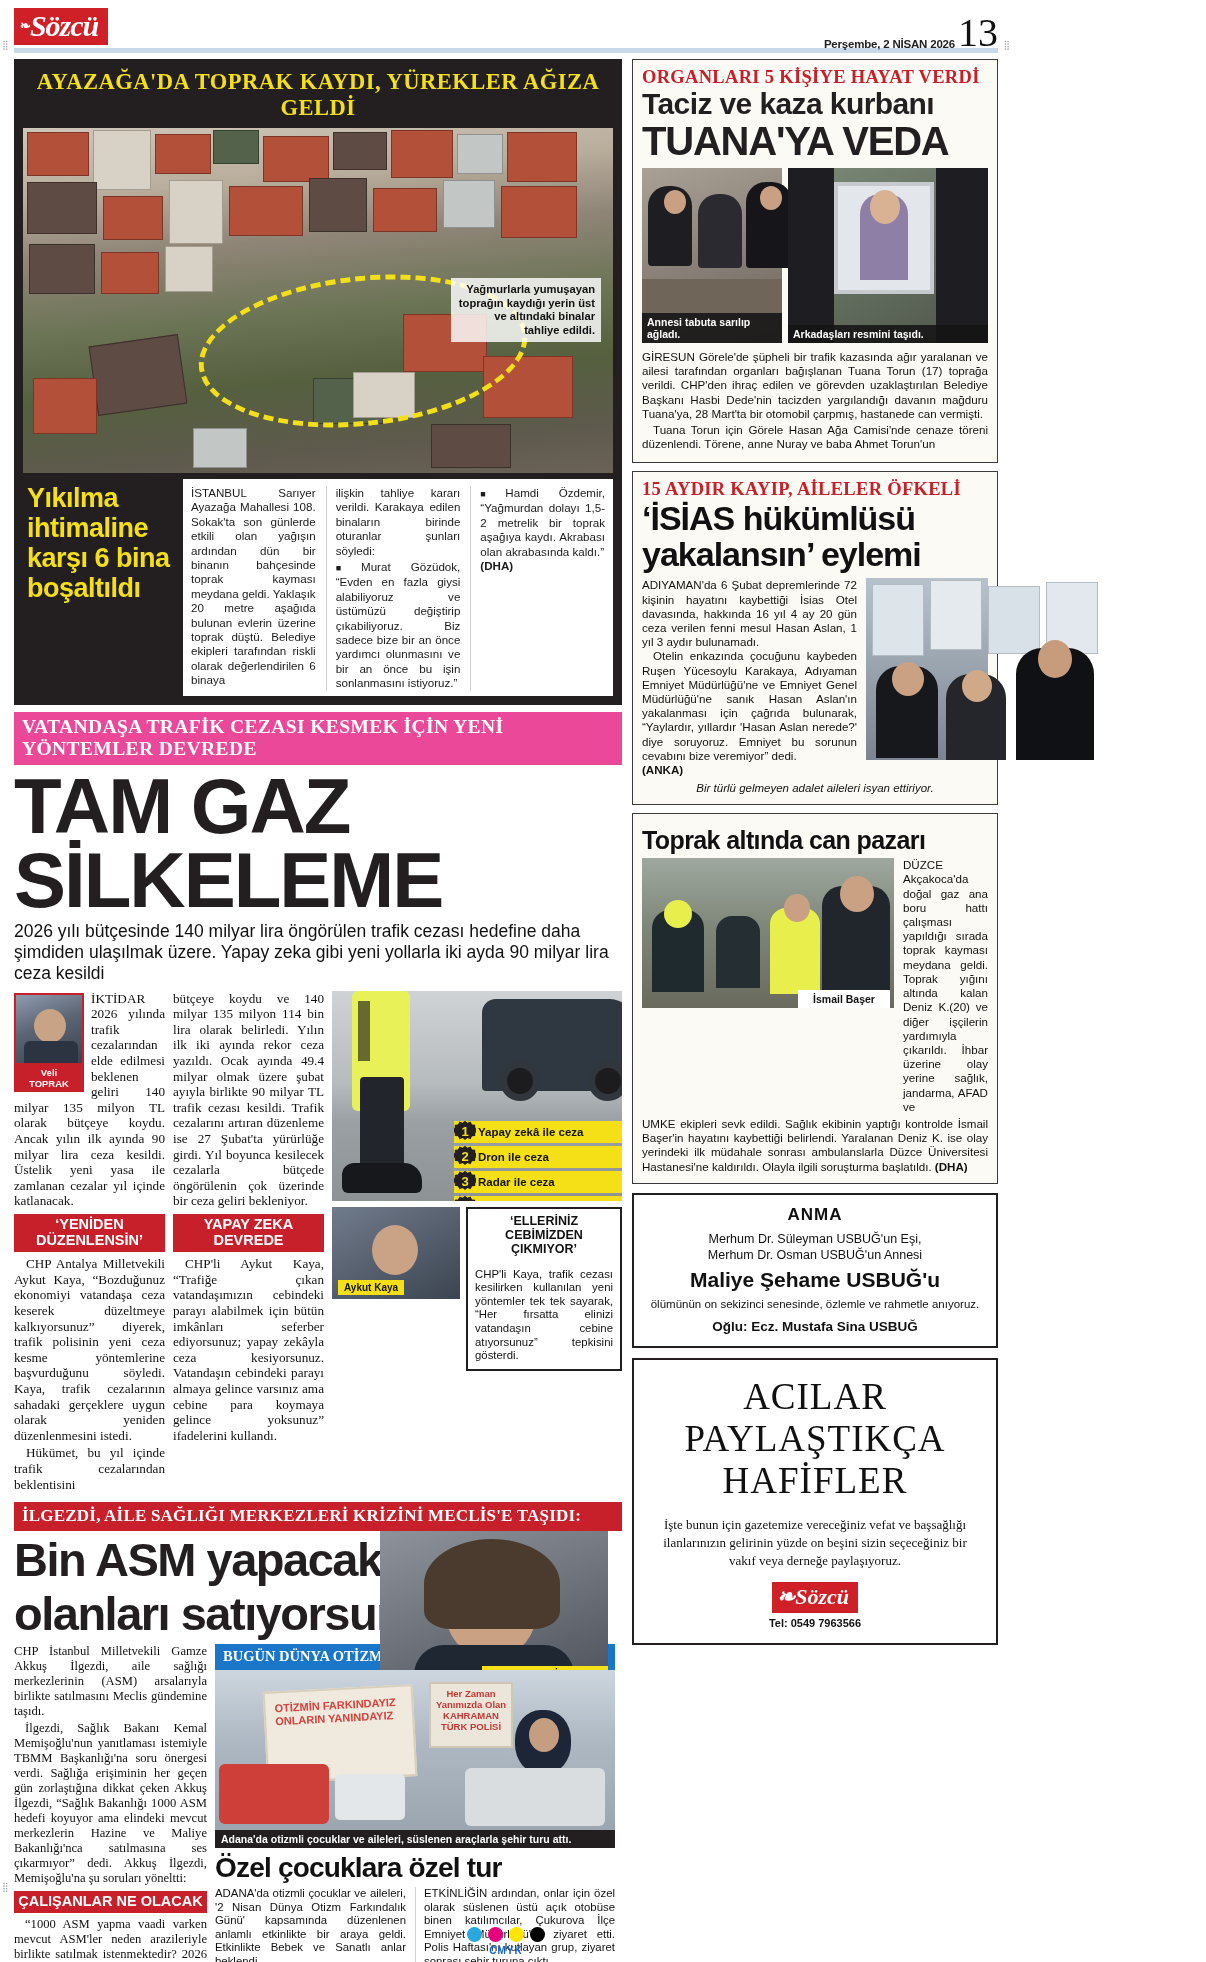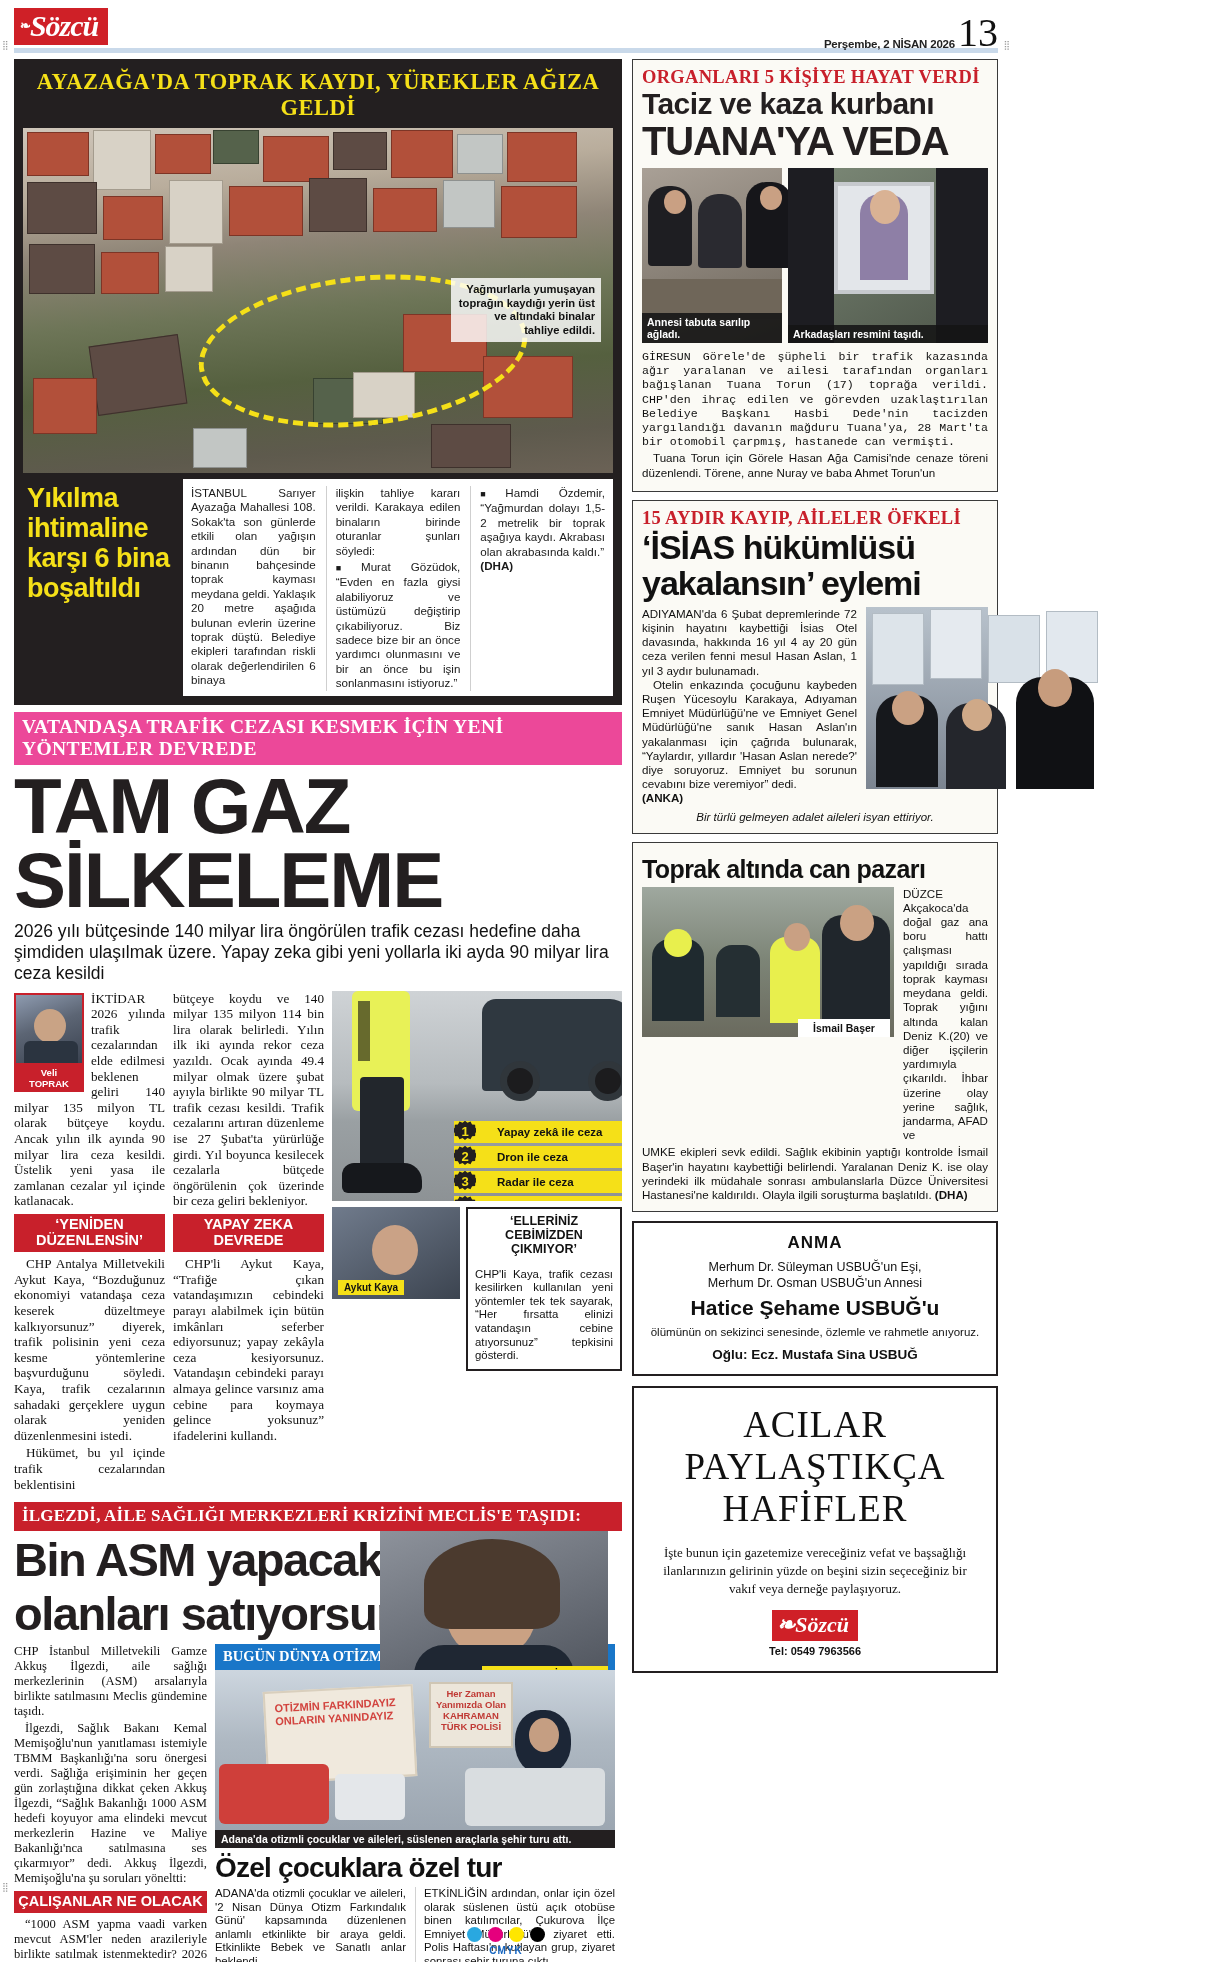--- a/index.html
+++ b/index.html
@@ -99,21 +99,21 @@
   }
   .s2right { width: 290px; }
   .photo2 { height: 210px; position: relative; overflow: hidden; background: #9b9b9b; }
   .numlist { position: absolute; right: 0; top: 130px; width: 168px; }
   .numrow { display: flex; align-items: center; background: #f5e018; margin-bottom: 3px; height: 22px; }
   .numbadge {
     width: 22px; height: 22px; background: #231f20; color: #f5e018; font-weight: bold; font-size: 13px;
     display: flex; align-items: center; justify-content: center; flex: none;
     clip-path: polygon(50% 0%,61% 9%,75% 4%,82% 17%,96% 18%,97% 32%,108% 44%,97% 56%,96% 70%,82% 71%,75% 84%,61% 79%,50% 88%,39% 79%,25% 84%,18% 71%,4% 70%,3% 56%,-8% 44%,3% 32%,4% 18%,18% 17%,25% 4%,39% 9%);
   }
-  .numtxt { font-size: 11.5px; font-weight: bold; color: #111; padding-left: 21px; }
+  .numtxt { font-size: 11.5px; font-weight: bold; color: #111; padding-left: 2px; }
   .quotebox { border: 2px solid #231f20; padding: 5px 7px 6px; margin-top: 6px; }
   .quotebox .qh { font-weight: bold; font-size: 12.5px; text-align: center; margin-bottom: 12px; }
   .quotebox .qb { font-size: 11.4px; line-height: 13.6px; text-align: justify; }
   .kaya-wrap { display: flex; gap: 6px; margin-top: 6px; }
   .kaya-photo { width: 128px; height: 92px; background: linear-gradient(150deg,#707b8c,#3c4450); position: relative; }
   .kaya-photo::after { content:""; position:absolute; left:40px; top:18px; width:46px; height:50px; border-radius:50%; background:#caa286; }
   .kaya-photo .cap { position:absolute; left:6px; bottom:4px; background:#f5e018; color:#111; font-size:10px; font-weight:bold; padding:2px 6px; z-index:3;}
 
   
   .redbar2 { background: #c8202b; color: #fff; font-weight: bold; font-size: 17px; padding: 4px 8px 5px; font-family: "Liberation Serif", serif; margin-top: 8px; letter-spacing: 0.2px;}
@@ -142,21 +142,21 @@
   .rhead1 { font-size: 30px; font-weight: bold; line-height: 32px; letter-spacing: -0.6px; color: #231f20; }
   .rhead2 { font-size: 40px; font-weight: bold; line-height: 42px; letter-spacing: -1.2px; color: #231f20; }
   .rphotos { display: flex; gap: 6px; margin-top: 6px; }
   .rp1 { flex: 1; height: 175px; background: linear-gradient(160deg,#a9a096,#6a6359); position: relative; }
   .rp2 { width: 200px; height: 175px; background: linear-gradient(150deg,#7d8a78,#4d5549); position: relative; }
   .pcap { position: absolute; left: 0; right: 0; bottom: 0; background: rgba(20,20,20,.88); color:#fff; font-size: 10.5px; font-weight: bold; padding: 3px 5px; }
   .rcols { display: flex; gap: 9px; margin-top: 7px; font-size: 11.6px; line-height: 14.2px; text-align: justify; }
   .rcols > div { flex: 1; }
   .rcols > div + div { border-left: 1px solid #d2d2d2; padding-left: 8px; }
   .rcols p { text-indent: 11px; margin-bottom: 2px; }
-  .rcols p.noind { text-indent: 0; font-family: Liberation Mono, monospace; }
+  .rcols p.noind { text-indent: 0; }
 
   .rhead3 { font-size: 34px; font-weight: bold; line-height: 36px; letter-spacing: -1px; }
   .rphoto3 { width: 100%; height: 168px; background: linear-gradient(160deg,#9aa3ad,#58606b); position: relative; margin-top: 5px;}
   .rcap-it { font-size: 11.5px; font-style: italic; text-align: center; padding: 4px 10px 0; line-height: 14px; }
 
   .rhead4 { font-size: 25px; font-weight: bold; letter-spacing: -0.6px; padding: 5px 0 3px; }
   .rphoto4 { width: 100%; height: 150px; background: linear-gradient(160deg,#9c9a8c,#5d5c52); position: relative; }
 
   
   .obit { border: 2px solid #231f20; padding: 10px 14px 12px; margin-top: 9px; text-align: center; background: #fff; }
@@ -455,21 +455,21 @@
           <b>(DHA)</b>
         </div>
       </div>
 
       <div class="obit">
         <div class="t1">ANMA</div>
         <div class="t2">
           <div>Merhum Dr. Süleyman USBUĞ'un Eşi,</div>
           <div>Merhum Dr. Osman USBUĞ'un Annesi</div>
         </div>
-        <div class="t3">Hatice Şehame USBUĞ'u</div>
+        <div class="t3">Maliye Şehame USBUĞ'u</div>
         <div class="t4">ölümünün on sekizinci senesinde, özlemle ve rahmetle anıyoruz.</div>
         <div class="t5">Oğlu: Ecz. Mustafa Sina USBUĞ</div>
       </div>
 
       <div class="acilar">
         <div class="big">ACILAR</div>
         <div class="big">PAYLAŞTIKÇA</div>
         <div class="big">HAFİFLER</div>
         <div class="body">İşte bunun için gazetemize vereceğiniz vefat ve başsağlığı ilanlarınızın gelirinin yüzde on beşini sizin seçeceğiniz bir vakıf veya derneğe paylaşıyoruz.</div>
         <div class="logo"><span class="tulip">❧</span><span>Sözcü</span></div>

